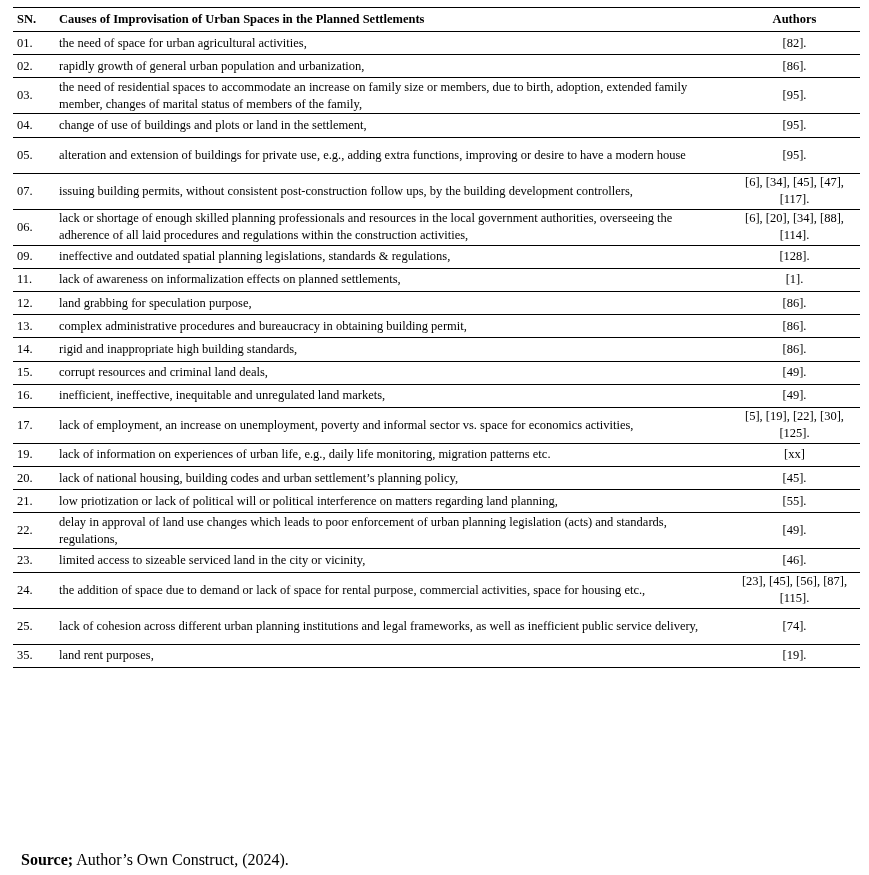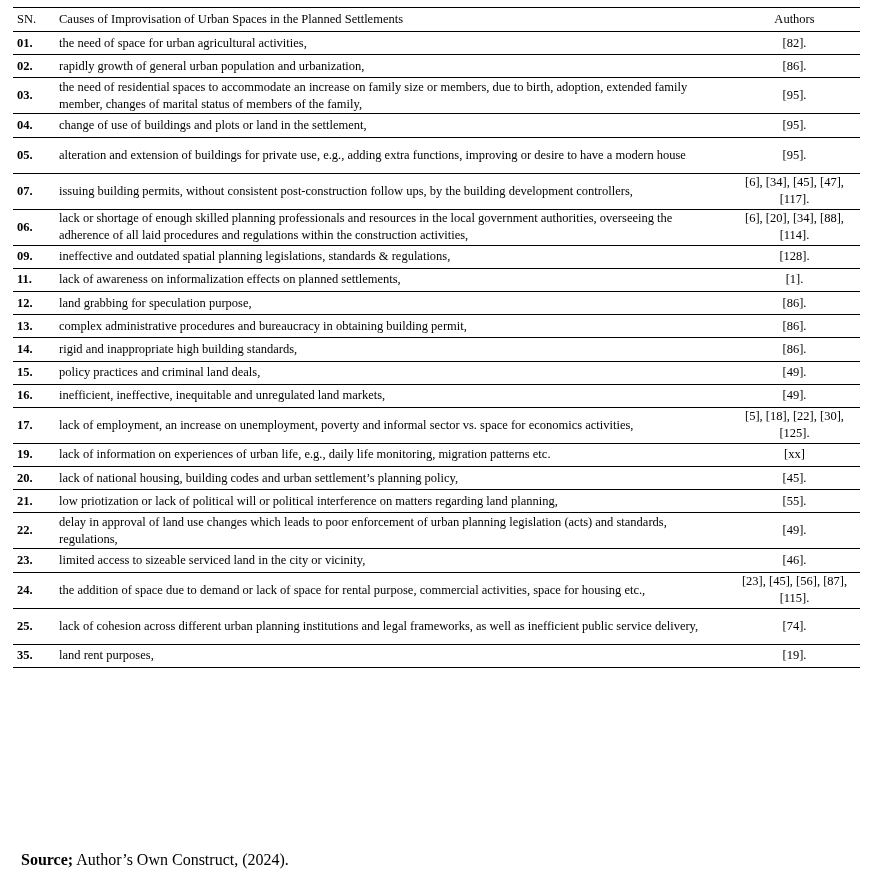--- a/index.html
+++ b/index.html
@@ -9,25 +9,25 @@
       color: #000;
       font-size: 12.5px;
     }
     .wrap { position: absolute; left: 13px; top: 7px; width: 847px; }
     table { border-collapse: collapse; width: 847px; table-layout: fixed; }
     col.c-sn { width: 46px; }
     col.c-cause { width: 670px; }
     col.c-auth { width: 131px; }
     th, td { padding: 0; vertical-align: middle; line-height: 17px; }
     thead tr { border-top: 1.5px solid #000; border-bottom: 1.5px solid #000; height: 24px; }
-    th { font-weight: normal; text-align: left; }
+    th { font-weight: bold; text-align: left; }
     th.sn, td.sn { padding-left: 4px; }
     th.auth, td.auth { text-align: center; }
     tbody tr { border-bottom: 1.5px solid #000; }
-    td.sn { font-weight: bold; margin-top: 34px; }
+    td.sn { font-weight: normal; margin-top: 34px; }
     td.cause { padding-left: 0; padding-right: 4px; }
     tr.h1 { height: 23.2px; }
     tr.h2 { height: 36px; }
     .source { position: absolute; left: 21px; top: 851px; font-size: 16px; }
     .source b { font-weight: bold; }
   </style>
 </head>
 <body>
 
 <div class="wrap">
@@ -100,32 +100,32 @@
         <td class="cause">complex administrative procedures and bureaucracy in obtaining building permit,</td>
         <td class="auth">[86].</td>
       </tr>
       <tr class="h1">
         <td class="sn">14.</td>
         <td class="cause">rigid and inappropriate high building standards,</td>
         <td class="auth">[86].</td>
       </tr>
       <tr class="h1">
         <td class="sn">15.</td>
-        <td class="cause">policy practices and criminal land deals,</td>
+        <td class="cause">corrupt resources and criminal land deals,</td>
         <td class="auth">[49].</td>
       </tr>
       <tr class="h1">
         <td class="sn">16.</td>
         <td class="cause">inefficient, ineffective, inequitable and unregulated land markets,</td>
         <td class="auth">[49].</td>
       </tr>
       <tr class="h2">
         <td class="sn">17.</td>
         <td class="cause">lack of employment, an increase on unemployment, poverty and informal sector vs. space for economics activities,</td>
-        <td class="auth">[5], [18], [22], [30], [125].</td>
+        <td class="auth">[5], [19], [22], [30], [125].</td>
       </tr>
       <tr class="h1">
         <td class="sn">19.</td>
         <td class="cause">lack of information on experiences of urban life, e.g., daily life monitoring, migration patterns etc.</td>
         <td class="auth">[xx]</td>
       </tr>
       <tr class="h1">
         <td class="sn">20.</td>
         <td class="cause">lack of national housing, building codes and urban settlement’s planning policy,</td>
         <td class="auth">[45].</td>

